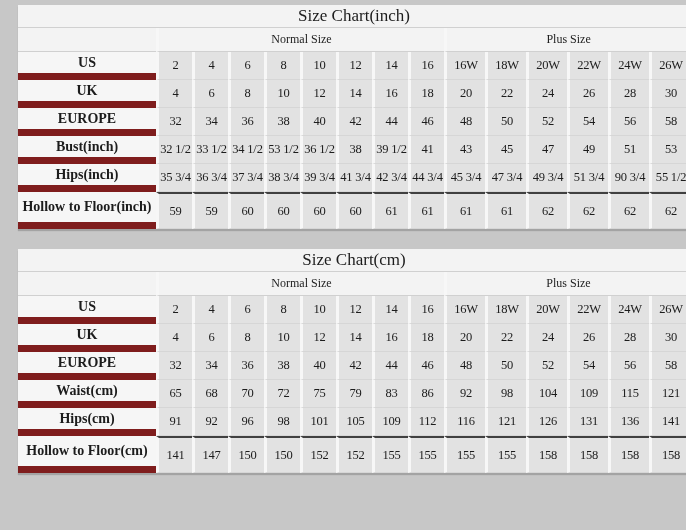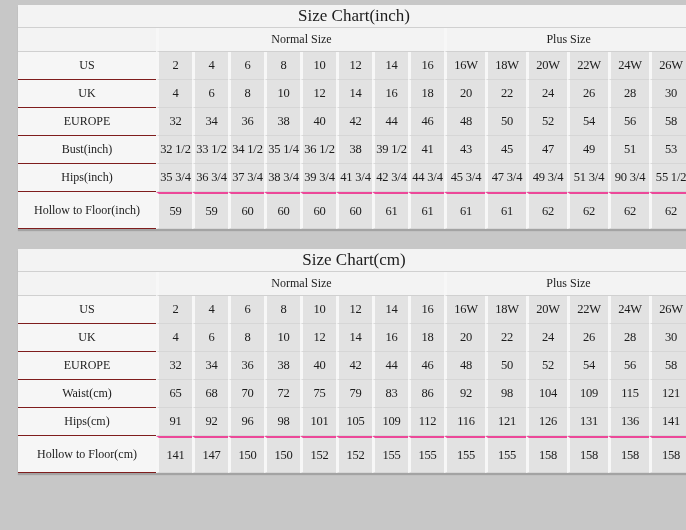--- a/index.html
+++ b/index.html
@@ -45,33 +45,34 @@
   }
   td.group-cell {
     height: 24px;
     font-size: 12px;
     background: #f3f3f3;
     border-bottom: 1px solid #d0d0d0;
     border-left: 3px solid #f7f7f7;
   }
   td.label-cell {
     background: #f6f6f6;
-    font-size: 12px;
-    border-bottom: 1px solid #7f1d1d;
+    font-size: 14px;
+    border-bottom: 7px solid #7f1d1d;
+    font-weight: bold;
   }
   td.data-cell {
     background: #e2e2e2;
     font-size: 12.5px;
     letter-spacing: -0.2px;
     border-bottom: 1px solid #d6d6d6;
     border-left: 3px solid #f7f7f7;
   }
   tr.body-row td { height: 28px; }
   tr.body-row.tall td { height: 37px; }
-  tr.body-row.tall td.data-cell { border-top: 2px solid #ec4899; }
+  tr.body-row.tall td.data-cell { border-top: 2px solid #404040; }
 </style>
 </head>
 <body>
 
 <div id="tables-root">
     <table class="size-table">
       <colgroup>
         <col class="col-label">
         <col class="col-normal">
         <col class="col-normal">
@@ -146,21 +147,21 @@
           <td class="data-cell">52</td>
           <td class="data-cell">54</td>
           <td class="data-cell">56</td>
           <td class="data-cell">58</td>
         </tr>
         <tr class="body-row">
           <td class="label-cell">Bust(inch)</td>
           <td class="data-cell">32 1/2</td>
           <td class="data-cell">33 1/2</td>
           <td class="data-cell">34 1/2</td>
-          <td class="data-cell">35 1/4</td>
+          <td class="data-cell">53 1/2</td>
           <td class="data-cell">36 1/2</td>
           <td class="data-cell">38</td>
           <td class="data-cell">39 1/2</td>
           <td class="data-cell">41</td>
           <td class="data-cell">43</td>
           <td class="data-cell">45</td>
           <td class="data-cell">47</td>
           <td class="data-cell">49</td>
           <td class="data-cell">51</td>
           <td class="data-cell">53</td>

